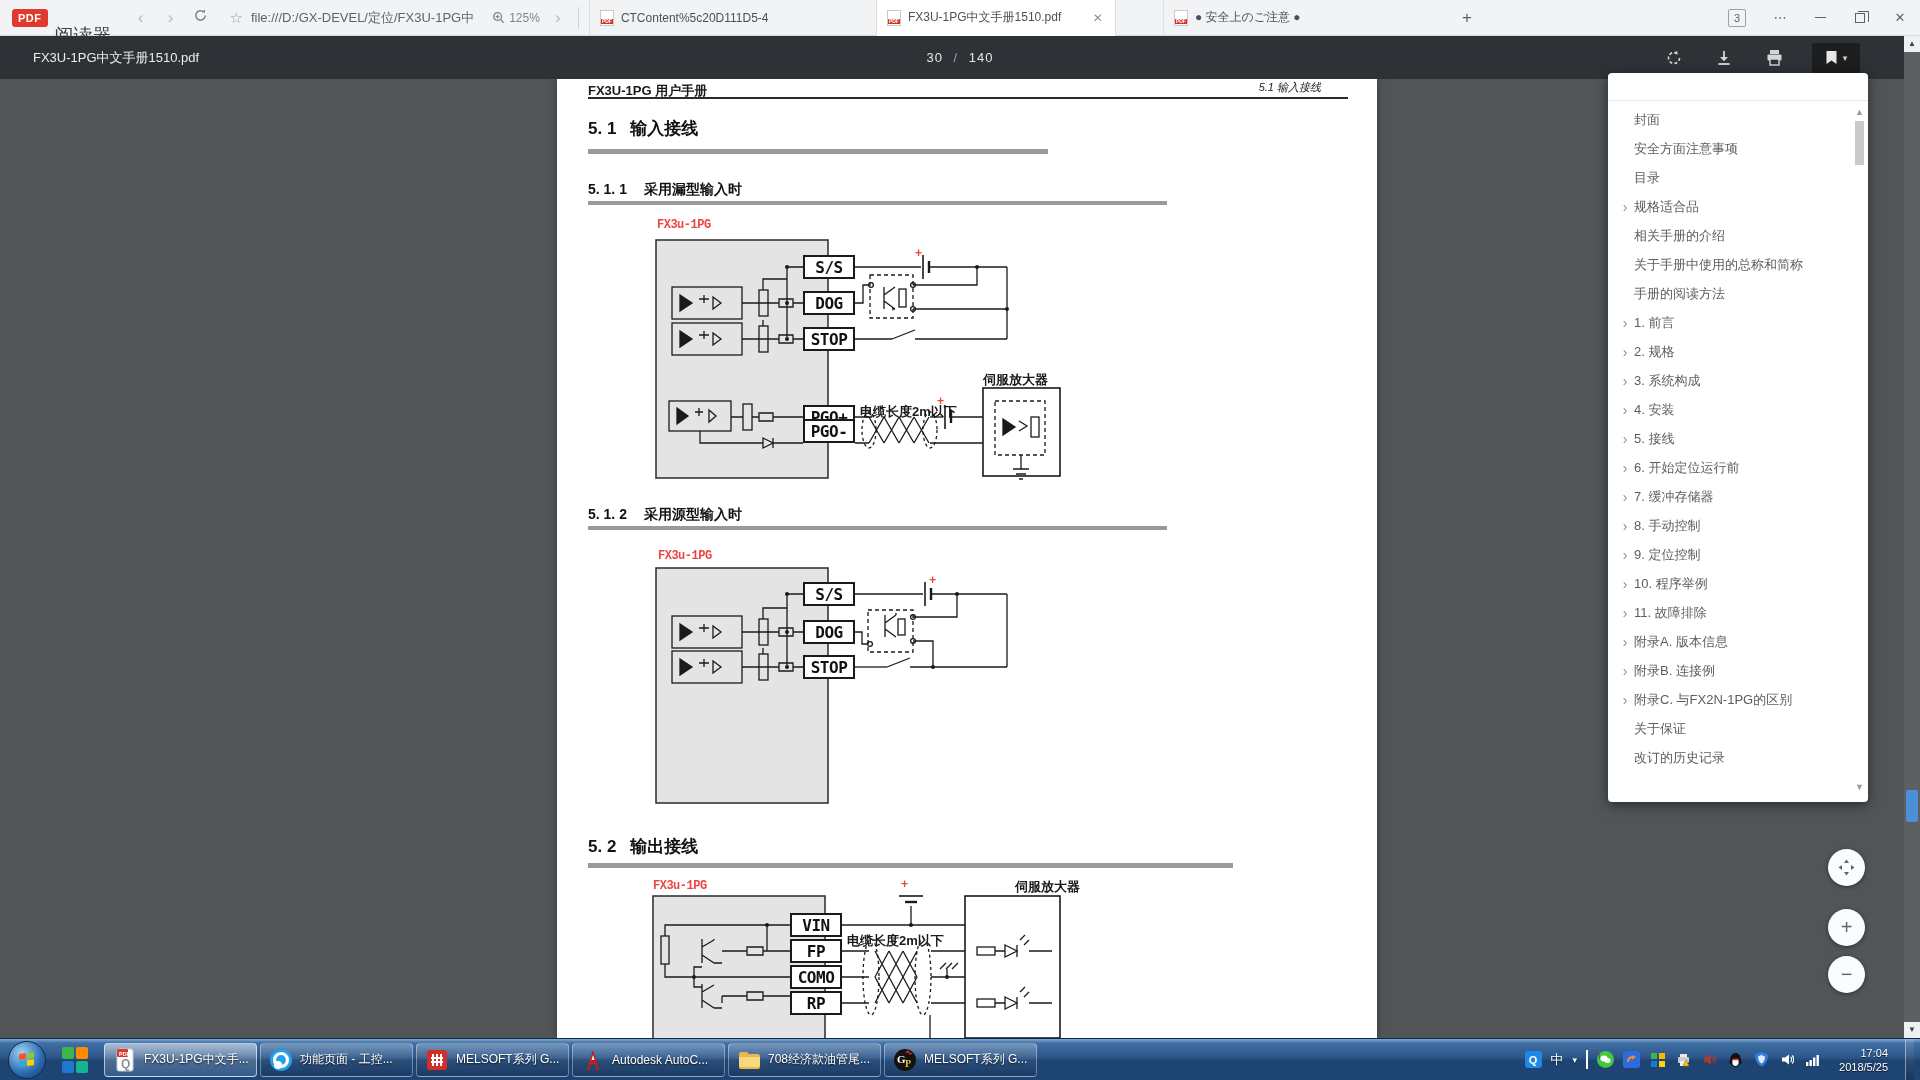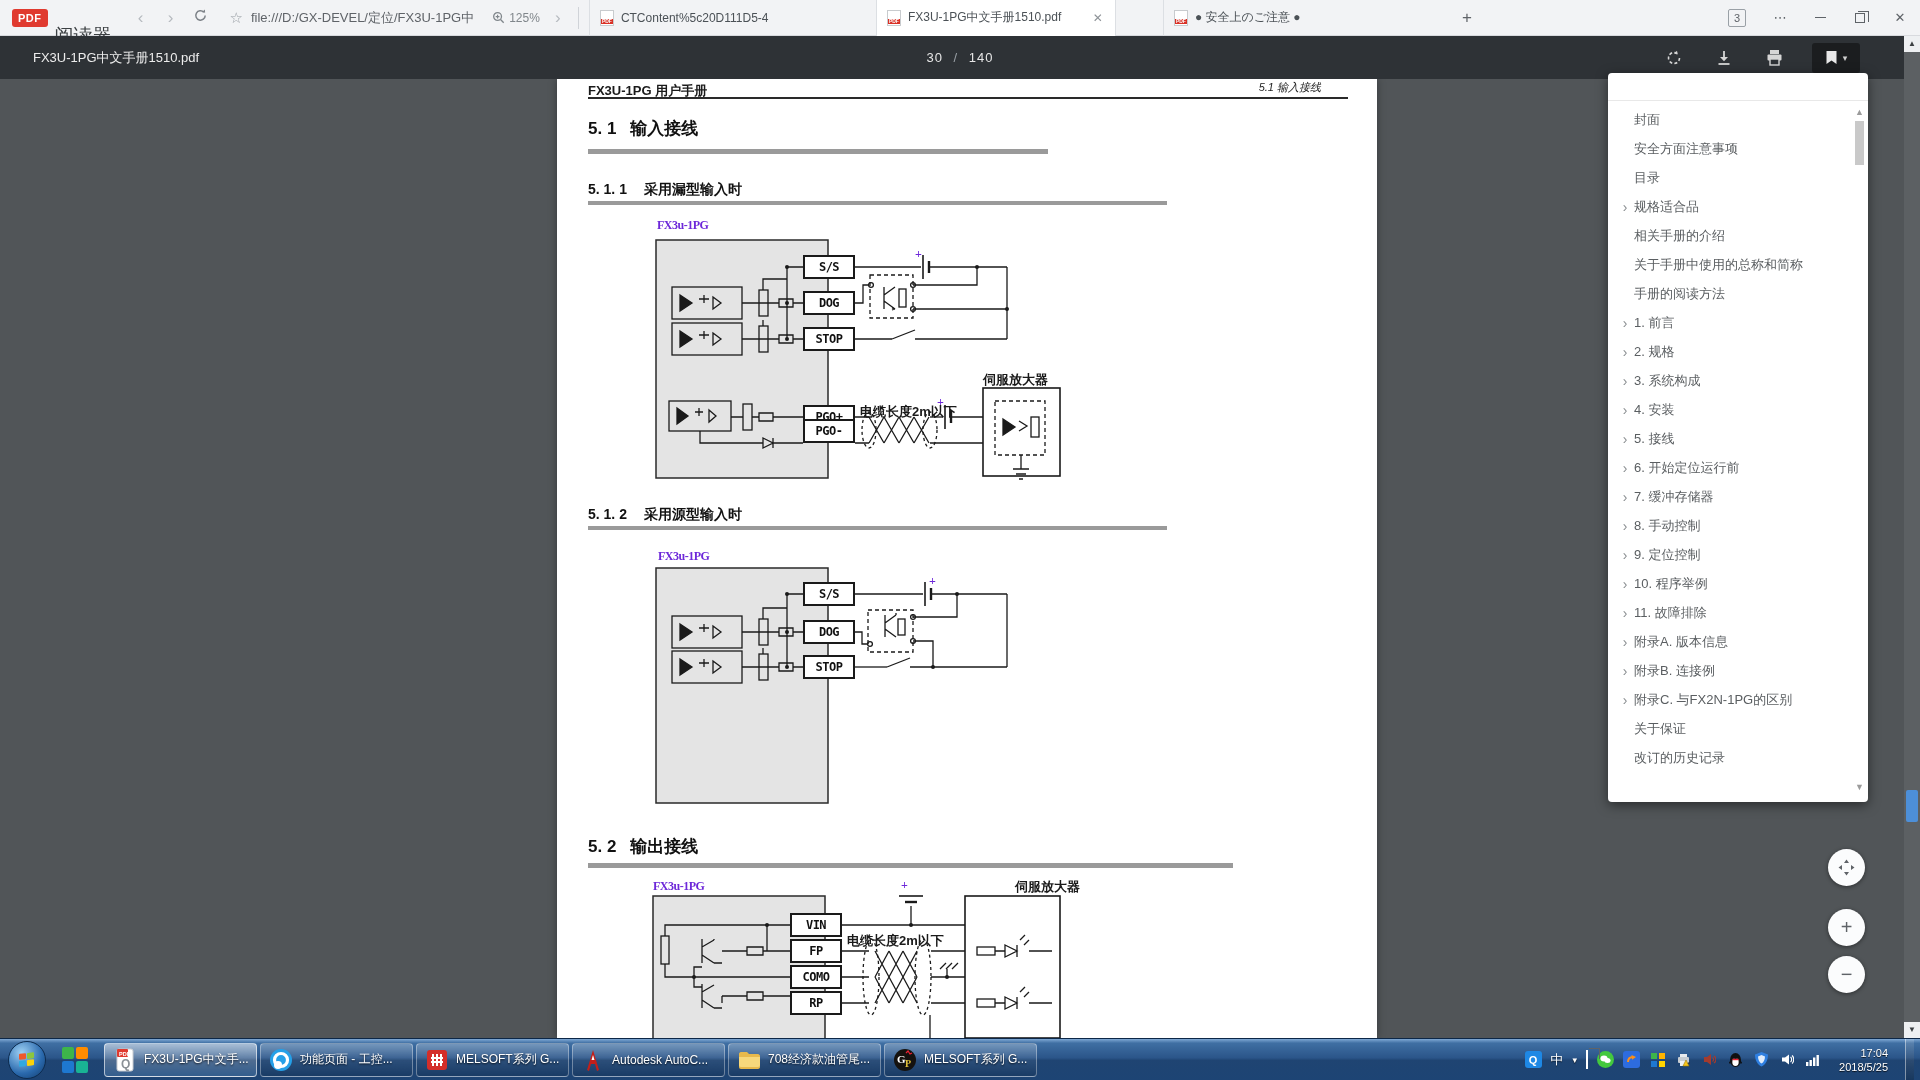--- a/index.html
+++ b/index.html
@@ -63,24 +63,24 @@
   .page { position:absolute; left:557px; top:0; width:820px; height:959px; background:#fff;
     box-shadow:0 0 8px rgba(0,0,0,.35); }
   .ph-left { position:absolute; left:31px; top:3px; font-size:13px; font-weight:bold; color:#1a1a1a; }
   .ph-right { position:absolute; right:56px; top:1px; font-size:11px; font-style:italic; color:#222; }
   .ph-rule { position:absolute; left:31px; top:18px; width:760px; height:2px; background:#2a2a2a; }
   .h2 { position:absolute; left:31px; font-size:17px; font-weight:bold; color:#111; }
   .h2 .t { margin-left:14px; }
   .h3 { position:absolute; left:31px; font-size:14px; font-weight:bold; color:#111; }
   .h3 .t { margin-left:17px; }
   .bar { position:absolute; left:31px; background:#9a9a9a; }
-  .dlabel { position:absolute; font-size:12px; font-weight:bold; color:#6d28d9;
-    font-family:Liberation Serif, serif; letter-spacing:-0.5px;}
+  .dlabel { position:absolute; font-size:12px; font-weight:bold; color:#ef4444;
+    font-family:Liberation Mono, monospace; letter-spacing:-0.5px;}
   .term { position:absolute; width:52px; height:24px; background:#fff; border:2px solid #1a1a1a;
-    font-family:"DejaVu Sans Mono","Liberation Mono",monospace; font-size:12px; font-weight:bold;
+    font-family:"DejaVu Sans Mono","Liberation Mono",monospace; font-size:16px; font-weight:bold;
     color:#111; display:flex; align-items:center; justify-content:center; z-index:3;
     letter-spacing:-0.5px; }
   .servo-label { position:absolute; font-size:13px; font-weight:bold; color:#1a1a1a; z-index:3; }
   .cable { position:absolute; font-size:13px; font-weight:bold; color:#1a1a1a; z-index:3; }
   .dsvg { position:absolute; z-index:2; }
 
   
   .toc { position:absolute; left:1608px; top:73px; width:260px; height:729px; background:#fff;
     border-radius:4px; box-shadow:0 3px 12px rgba(0,0,0,.5); z-index:10; }
   .toc-header { height:28px; border-bottom:1px solid #e8e8e8; }

